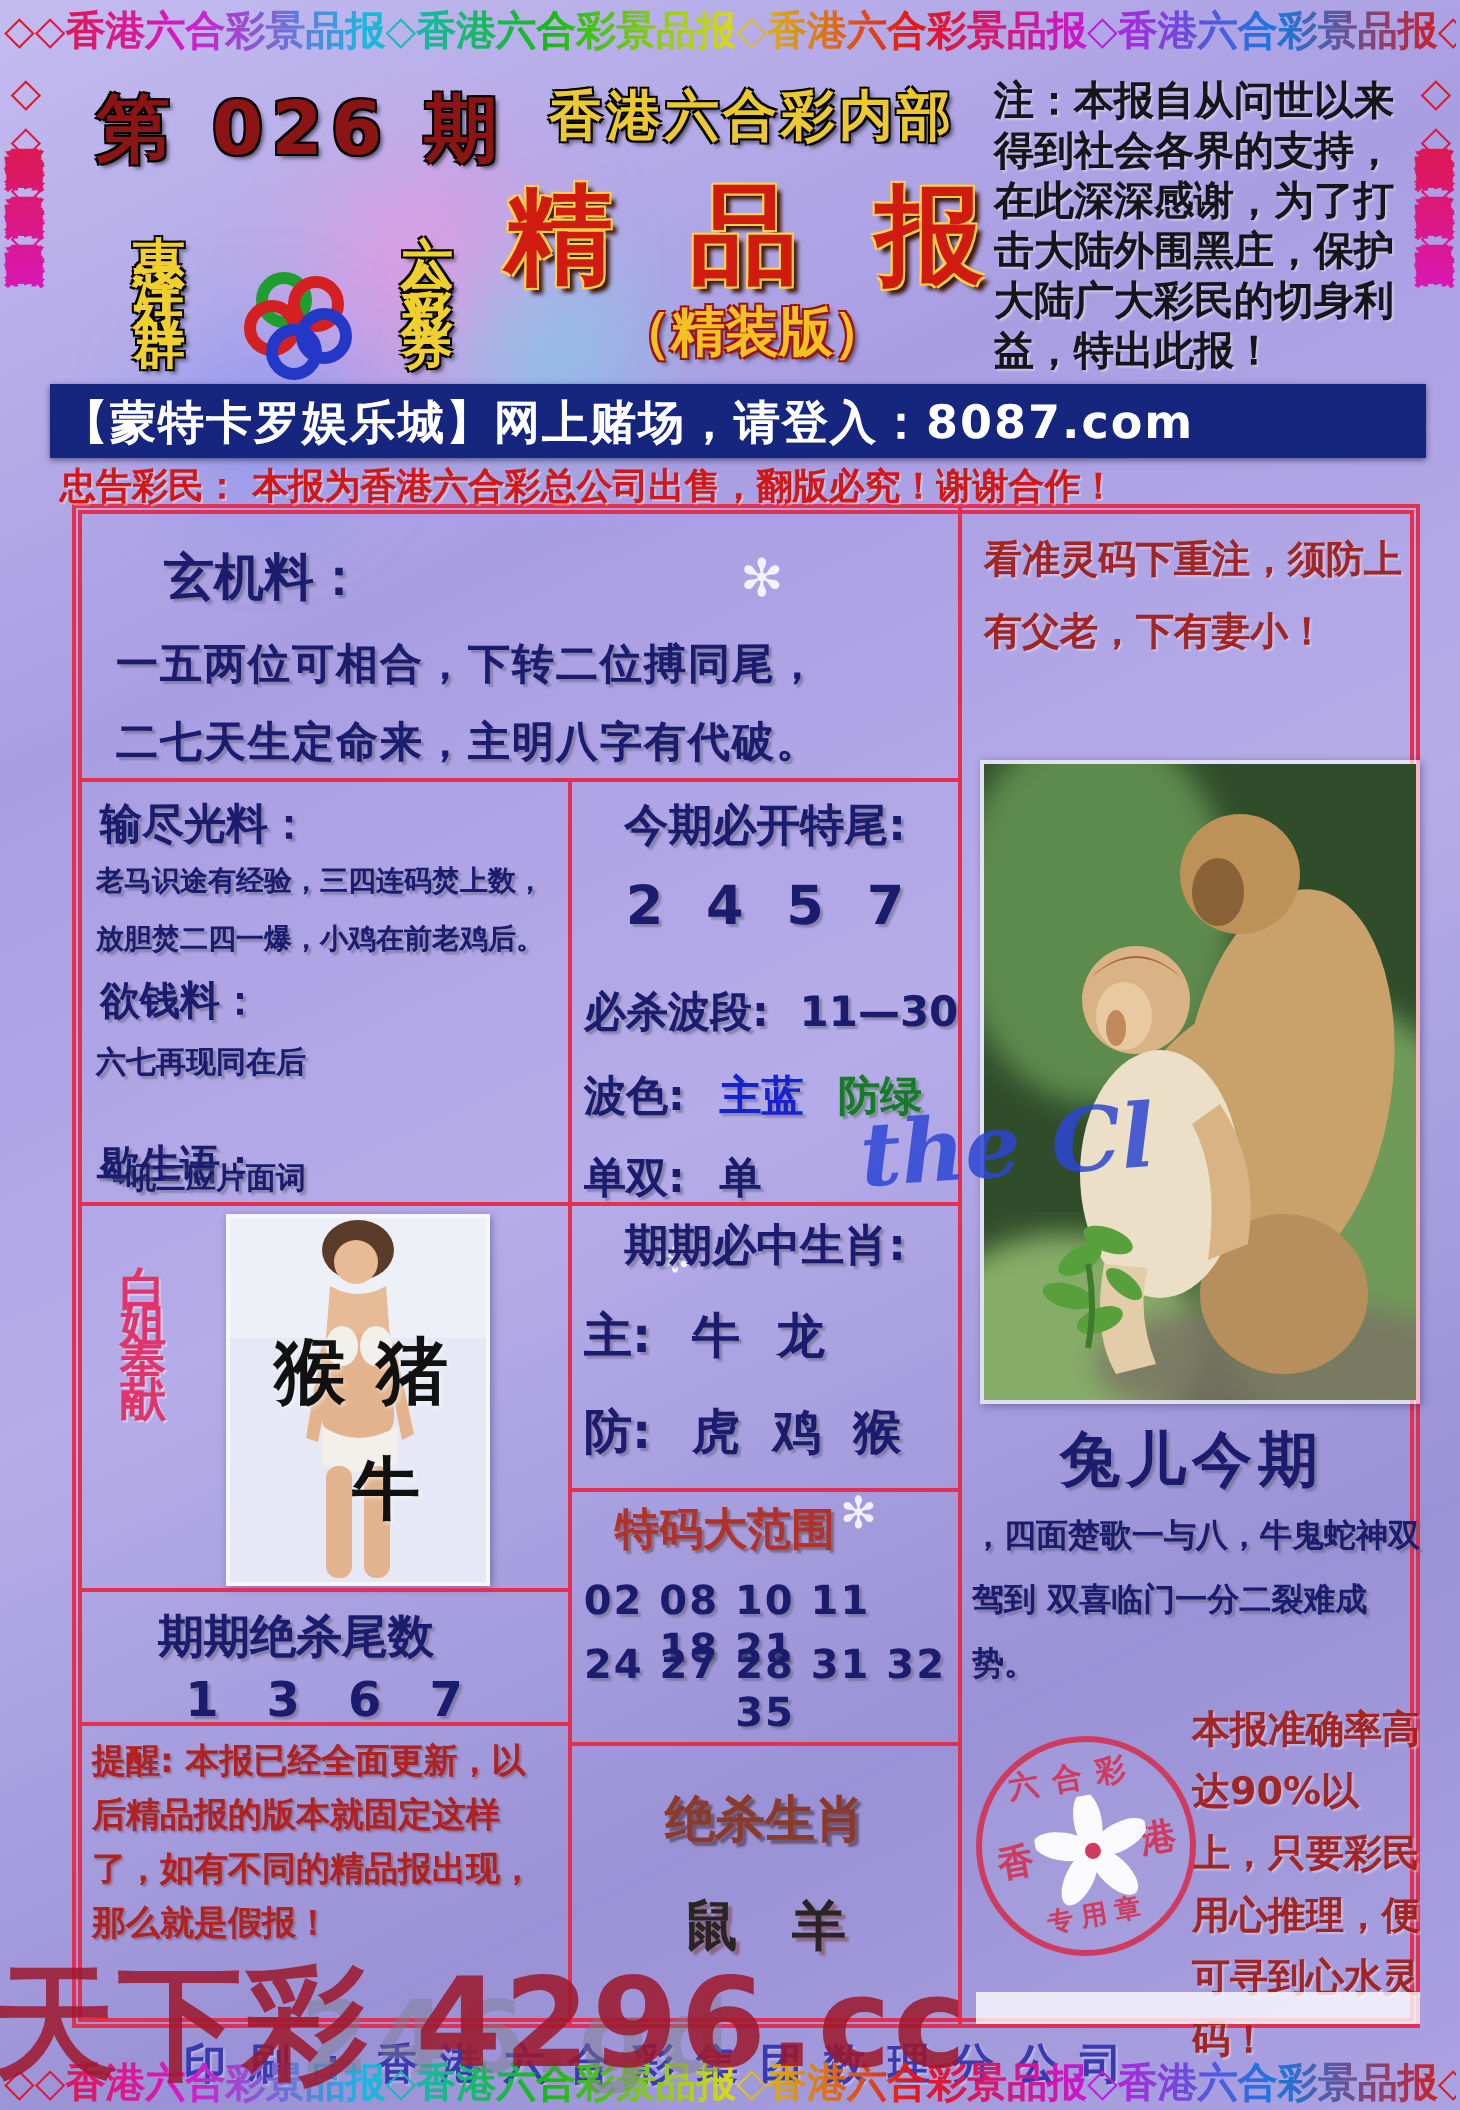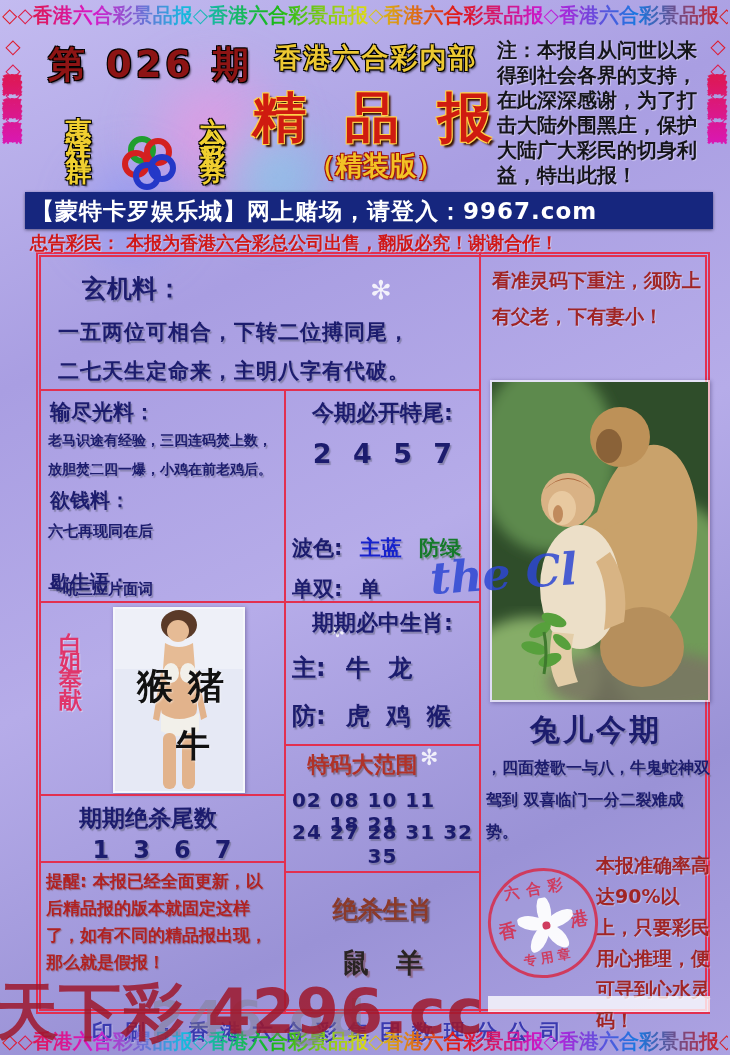--- a/index.html
+++ b/index.html
@@ -60,21 +60,21 @@
   </div>
 
   <div class="abs ol-black" style="left:258px;top:40px;width:236px;text-align:center;font-size:27px;font-weight:bold;color:#ecc832;letter-spacing:2px;">香港六合彩内部</div>
   <div class="abs" style="left:252px;top:82px;width:250px;text-align:center;font-size:54px;font-weight:bold;color:#cf1b10;letter-spacing:10px;
        text-shadow:-1px -1px 0 #ffd24a,1px -1px 0 #ffd24a,-1px 1px 0 #ffd24a,1px 1px 0 #ffd24a,3px 3px 2px #3a1400;">精 品 报</div>
   <div class="abs" style="left:258px;top:148px;width:236px;text-align:center;font-size:27px;font-weight:bold;color:#f2c225;
        text-shadow:-1px -1px 0 #a01010,1px -1px 0 #a01010,-1px 1px 0 #a01010,1px 1px 0 #a01010,2px 2px 2px rgba(0,0,0,.5);">（精装版）</div>
   <div class="abs" style="left:497px;top:38px;width:214px;font-size:20px;font-weight:bold;color:#15151a;line-height:25px;text-shadow:1px 1px 1px rgba(255,255,255,.4);">注：本报自从问世以来得到社会各界的支持，在此深深感谢，为了打击大陆外围黑庄，保护大陆广大彩民的切身利益，特出此报！</div>
 
   <div class="abs" style="left:25px;top:192px;width:688px;height:37px;background:#16267e;box-shadow:0 1px 3px rgba(0,0,20,.5);">
-    <span style="position:absolute;left:6px;top:4px;font-size:23px;font-weight:bold;color:#fff;letter-spacing:1px;">【蒙特卡罗娱乐城】网上赌场，请登入：9967.com</span>
+    <span style="position:absolute;left:6px;top:4px;font-size:23px;font-weight:bold;color:#fff;letter-spacing:1px;">【蒙特卡罗娱乐城】网上赌场，请登入：8087.com</span>
   </div>
   <div class="abs" style="left:30px;top:231px;font-size:18px;font-weight:bold;color:#d01818;text-shadow:1px 1px 0 rgba(255,255,255,.35);">忠告彩民： 本报为香港六合彩总公司出售，翻版必究！谢谢合作！</div>
 
   <div class="frame"></div>
   <div class="line" style="left:479px;top:254px;width:2px;height:758px;"></div>
   <div class="line" style="left:284px;top:390px;width:2px;height:622px;"></div>
   <div class="line" style="left:39px;top:389px;width:440px;height:2px;"></div>
   <div class="line" style="left:39px;top:601px;width:440px;height:2px;"></div>
   <div class="line" style="left:39px;top:794px;width:245px;height:2px;"></div>
   <div class="line" style="left:39px;top:861px;width:245px;height:2px;"></div>
@@ -115,20 +115,24 @@
   <div class="abs" style="left:188px;top:662px;font-size:36px;font-weight:bold;color:#111;text-shadow:1px 1px 2px rgba(255,255,255,.5);z-index:6;">猪</div>
   <div class="abs" style="left:176px;top:722px;font-size:34px;font-weight:bold;color:#111;text-shadow:1px 1px 2px rgba(255,255,255,.5);z-index:6;">牛</div>
 
   <div class="abs navy" style="left:40px;top:803px;width:216px;text-align:center;font-size:23px;font-weight:bold;">期期绝杀尾数</div>
   <div class="abs navy" style="left:40px;top:834px;width:244px;text-align:center;font-size:24px;font-weight:bold;">1　3　6　7</div>
 
   <div class="abs red-hand" style="left:46px;top:868px;width:232px;font-size:17px;font-weight:bold;line-height:27px;">提醒: 本报已经全面更新，以后精品报的版本就固定这样了，如有不同的精品报出现，那么就是假报！</div>
 
   <div class="abs navy" style="left:286px;top:398px;width:193px;text-align:center;font-size:22px;font-weight:bold;">今期必开特尾:</div>
   <div class="abs navy" style="left:286px;top:438px;width:193px;text-align:center;font-size:27px;font-weight:bold;word-spacing:12px;">2 4 5 7</div>
+  <div class="abs navy" style="left:292px;top:492px;font-size:21px;font-weight:bold;">
+    <span>必杀波段:</span>
+    <span style="margin-left:8px;">11—30</span>
+  </div>
   <div class="abs" style="left:292px;top:534px;font-size:21px;font-weight:bold;">
     <span class="navy">波色:</span>
     <span style="margin-left:10px;color:#1622cc;text-shadow:1.5px 1.5px 1px rgba(100,100,130,.5);">主蓝</span>
     <span style="margin-left:10px;color:#157a2a;text-shadow:1.5px 1.5px 1px rgba(80,110,80,.5);">防绿</span>
   </div>
   <div class="abs navy" style="left:292px;top:575px;font-size:21px;font-weight:bold;">
     <span>单双:</span>
     <span style="margin-left:10px;">单</span>
   </div>
 

